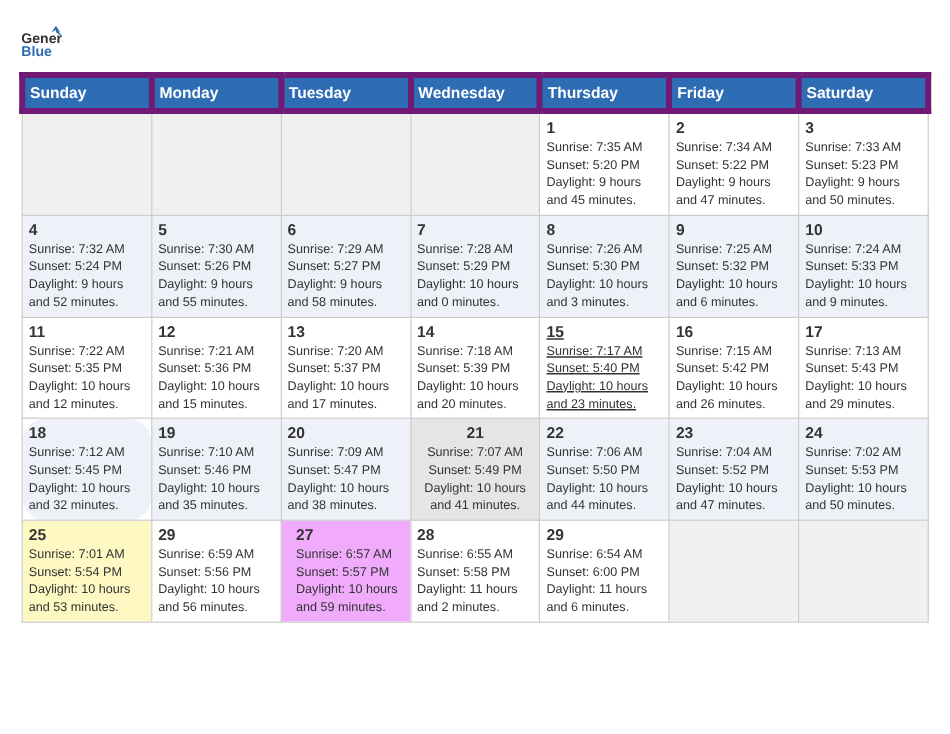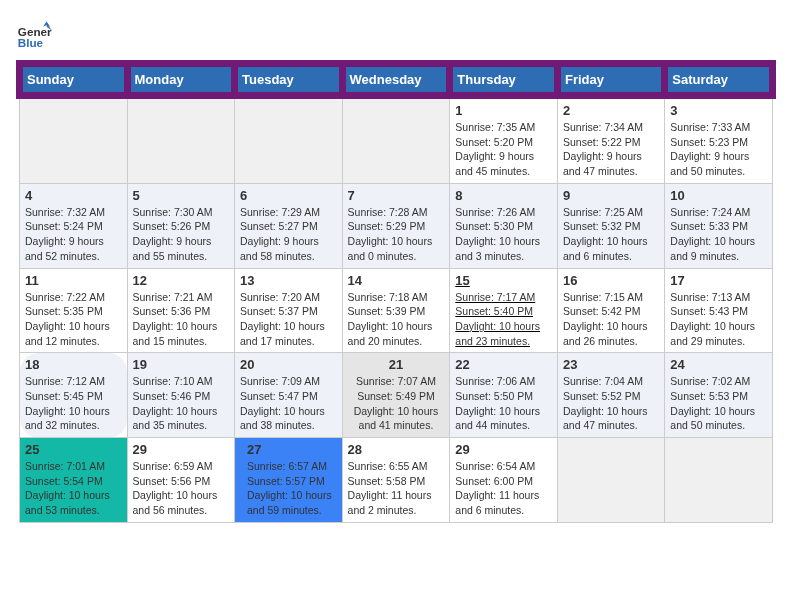--- a/index.html
+++ b/index.html
@@ -33,21 +33,21 @@
       border-collapse: collapse;
       font-size: 11px;
     }
     .calendar thead tr th {
       background: #2e6db4;
       color: #fff;
       padding: 5px 4px;
       text-align: left;
       font-size: 13px;
       font-weight: bold;
-      border: 7px solid #701a75;
+      border: 5px solid #701a75;
     }
     .calendar tbody tr td {
       border: 1px solid #ccc;
       vertical-align: top;
       padding: 4px 5px;
       width: 108px;
       min-height: 80px;
       height: 80px;
     }
     .calendar tbody tr td.empty {
@@ -201,29 +201,29 @@
         <td style="background: rgb(238, 242, 248);">
           <div class="day-number">23</div>
           <div class="day-info">Sunrise: 7:04 AM<br>Sunset: 5:52 PM<br>Daylight: 10 hours and 47 minutes.</div>
         </td>
         <td style="background: rgb(238, 242, 248);">
           <div class="day-number">24</div>
           <div class="day-info">Sunrise: 7:02 AM<br>Sunset: 5:53 PM<br>Daylight: 10 hours and 50 minutes.</div>
         </td>
       </tr>
       <tr>
-        <td style="background: #14b8a6;">
+        <td style="background: #fef9c3;">
           <div class="day-number">25</div>
           <div class="day-info">Sunrise: 7:01 AM<br>Sunset: 5:54 PM<br>Daylight: 10 hours and 53 minutes.</div>
         </td>
         <td style="background: rgb(255, 255, 255);">
           <div class="day-number">29</div>
           <div class="day-info">Sunrise: 6:59 AM<br>Sunset: 5:56 PM<br>Daylight: 10 hours and 56 minutes.</div>
         </td>
-        <td style="background: #3b82f6; padding-left: 12px;">
+        <td style="background: #f0abfc; padding-left: 12px;">
           <div class="day-number">27</div>
           <div class="day-info">Sunrise: 6:57 AM<br>Sunset: 5:57 PM<br>Daylight: 10 hours and 59 minutes.</div>
         </td>
         <td style="background: rgb(255, 255, 255);">
           <div class="day-number">28</div>
           <div class="day-info">Sunrise: 6:55 AM<br>Sunset: 5:58 PM<br>Daylight: 11 hours and 2 minutes.</div>
         </td>
         <td style="background: rgb(255, 255, 255);">
           <div class="day-number">29</div>
           <div class="day-info">Sunrise: 6:54 AM<br>Sunset: 6:00 PM<br>Daylight: 11 hours and 6 minutes.</div>

